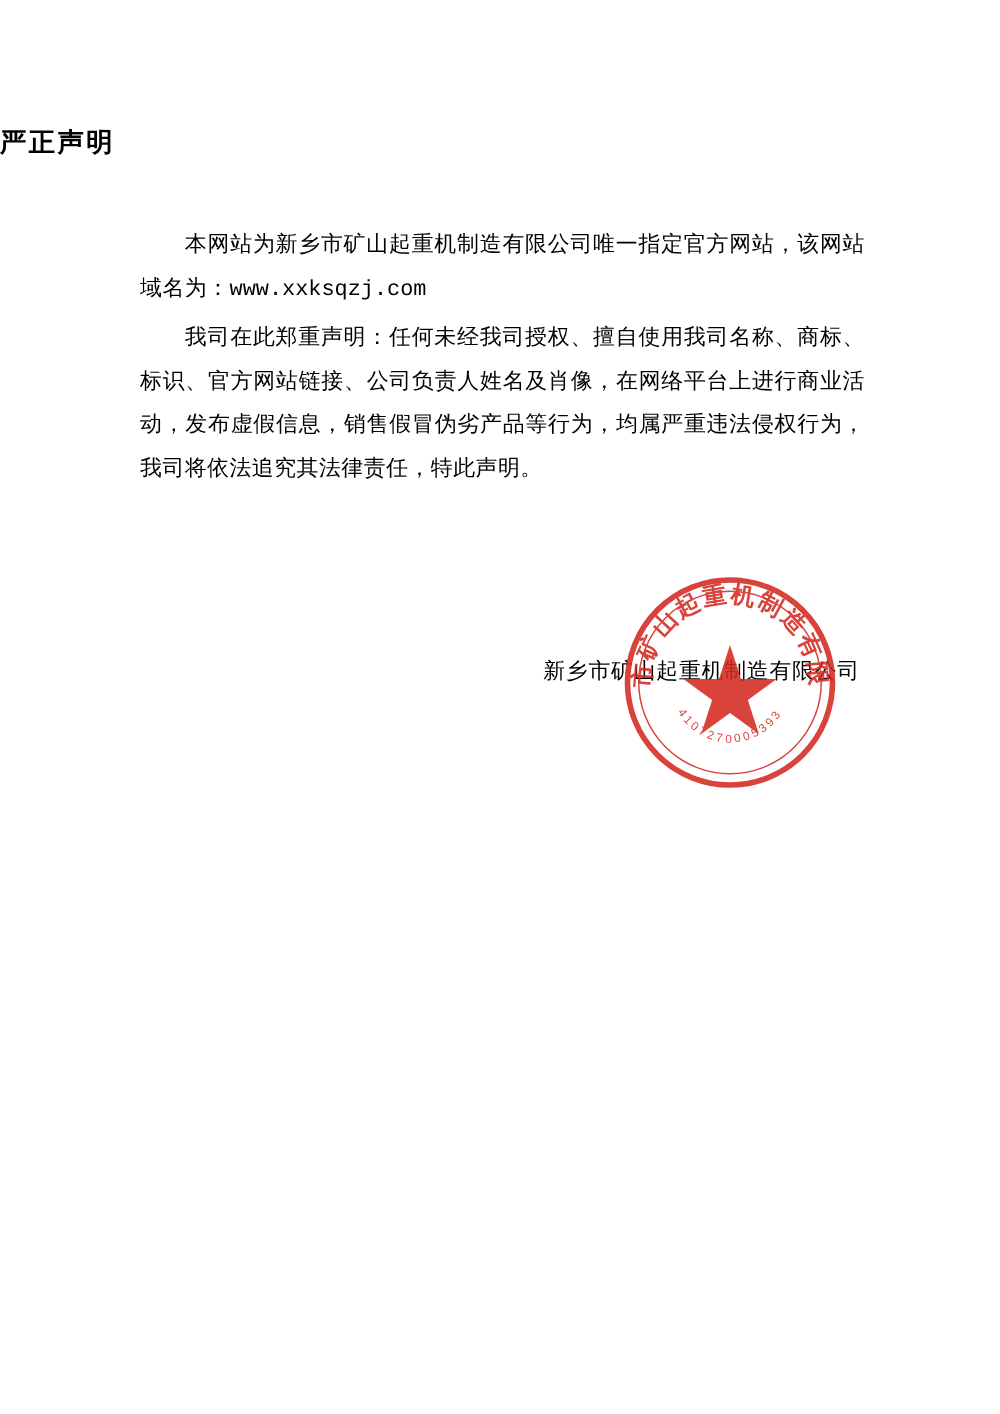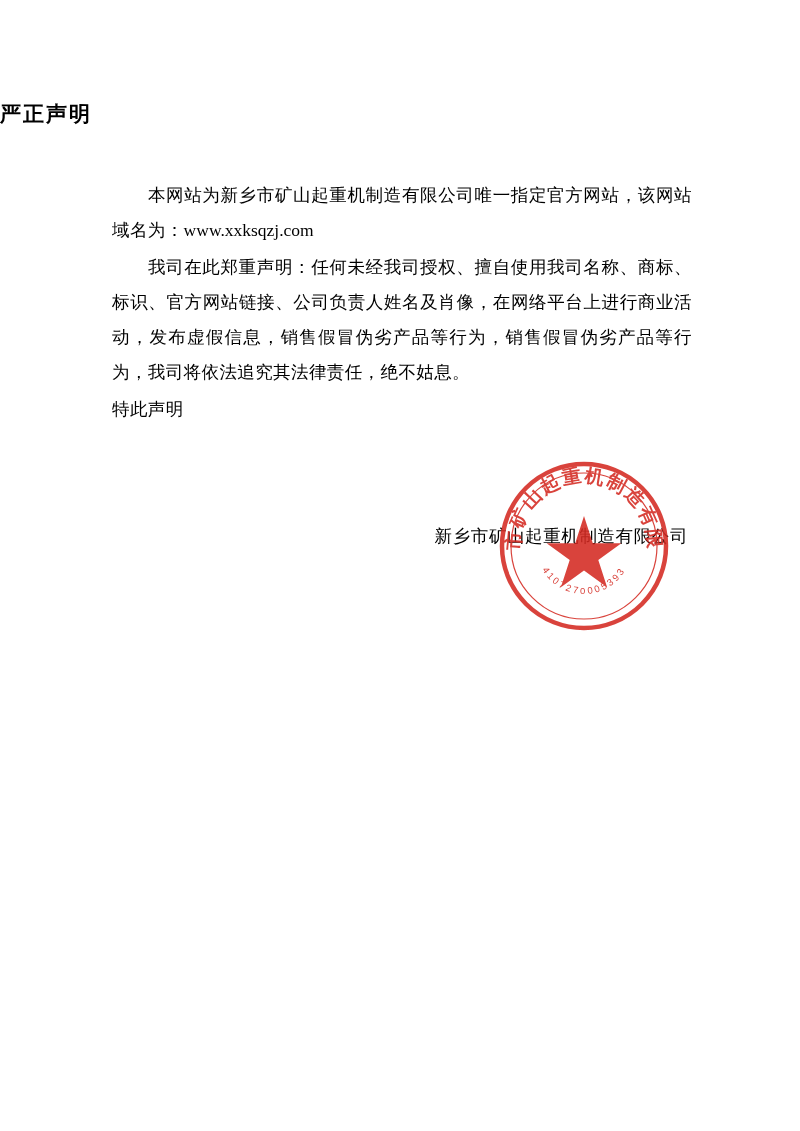--- a/index.html
+++ b/index.html
@@ -48,21 +48,21 @@
     text-justify: inter-ideograph;
     margin: 0 0 2px 0;
     letter-spacing: 0.4px;
   }
 
   .indent {
     text-indent: 2.05em;
   }
 
   .url {
-    font-family: Liberation Serif, serif;
+    font-family: Liberation Mono, monospace;
     letter-spacing: 0;
   }
 
   .para-declare {
     font-size: 17.5px;
     line-height: 35px;
     margin: 0;
     letter-spacing: 0.4px;
   }
 
@@ -119,23 +119,22 @@
 <body>
 
 <div class="page">
 
   <div class="doc-title">严正声明</div>
 
   <div class="body-block">
 
     <p class="para indent"><span>本网站为新乡市矿山起重机制造有限公司唯一指定官方网站，该网站域名为：</span><span class="url">www.xxksqzj.com</span></p>
 
-    <p class="para indent">我司在此郑重声明：任何未经我司授权、擅自使用我司名称、商标、标识、官方网站链接、公司负责人姓名及肖像，在网络平台上进行商业活动，发布虚假信息，销售假冒伪劣产品等行为，销售假冒伪劣产品等行为，我司将依法追究其法律责任，绝不姑息。</p>
+    <p class="para indent">我司在此郑重声明：任何未经我司授权、擅自使用我司名称、商标、标识、官方网站链接、公司负责人姓名及肖像，在网络平台上进行商业活动，发布虚假信息，销售假冒伪劣产品等行为，均属严重违法侵权行为，我司将依法追究其法律责任，特此声明。</p>
 
-    <p class="para-declare">特此声明</p>
 
   </div>
 
   <div class="signature-block">
     <span class="sig-line">新乡市矿山起重机制造有限公司</span>
   </div>
 
   <div class="seal">
     <svg width="172" height="172" viewBox="0 0 172 172" xmlns="http://www.w3.org/2000/svg">
       <defs>

